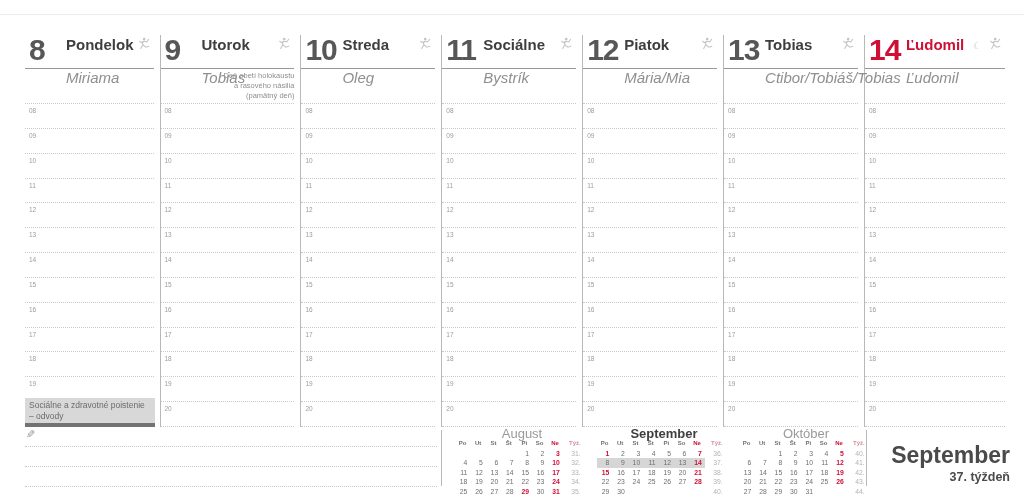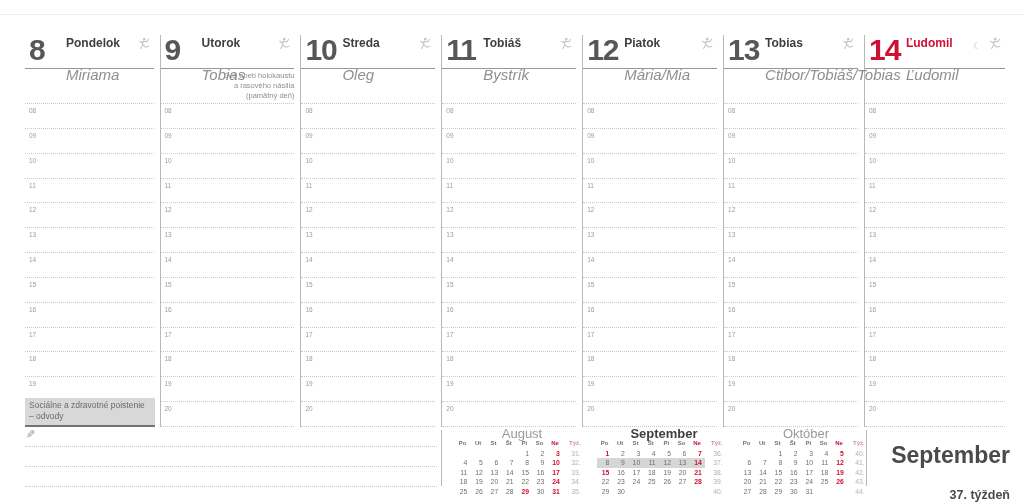--- a/index.html
+++ b/index.html
@@ -11,35 +11,35 @@
   .week-grid{position:absolute;left:25px;top:35px;width:986px;height:392px;display:flex;}
   .day-col{position:relative;width:140.9px;box-sizing:border-box;}
   .day-col:first-child{width:135.5px;}
   .day-col:last-child{flex:1;}
   .day-col:not(:last-child){border-right:1px solid #b8b8b8;}
 
   .day-head{position:relative;height:33px;border-bottom:1px solid #979797;margin-right:6px;}
   .day-num{position:absolute;left:4px;top:0;font-size:30px;font-weight:bold;color:#575757;
            line-height:1;letter-spacing:-1px;}
   .day-names{position:absolute;left:41px;top:1px;}
-  .day-name{font-size:12px;font-weight:bold;color:#3e3e3e;}
+  .day-name{font-size:15px;font-weight:bold;color:#3e3e3e;}
   .name-day{font-size:15px;color:#8f8f8f;margin-top:16px;font-style:italic;}
   .sunday .day-num,.sunday .day-name{color:#d00f35;}
   .head-icons{position:absolute;right:2px;top:2px;display:flex;align-items:center;gap:5px;}
   .moon{font-size:10px;color:#c2c2c2;line-height:1;}
 
   .allday{position:relative;height:34px;border-bottom:1px dotted #c9c9c9;margin-right:6px;}
   .holiday-note{position:absolute;top:2px;right:0;text-align:right;font-size:7.5px;
                 line-height:1.3;color:#8f8f8f;white-space:pre-line;}
 
   .slot{position:relative;height:23.85px;border-bottom:1px dotted #c9c9c9;margin-right:6px;}
   .hour{position:absolute;left:4px;top:3px;font-size:6.5px;color:#9c9c9c;}
 
   .note-box{position:absolute;left:0;right:5px;bottom:0;height:29px;background:#d8d8d8;
-            border-bottom:2px solid #737373;box-sizing:border-box;padding:2px 4px;
+            border-bottom:4px solid #737373;box-sizing:border-box;padding:2px 4px;
             font-size:8.5px;line-height:1.35;color:#6b6b6b;white-space:pre-line;z-index:2;}
 
   
   .pencil{position:absolute;left:26px;top:428px;font-size:11px;color:#9a9a9a;
           transform:scaleX(-1);display:inline-block;}
   .notes-area{position:absolute;left:25px;top:427px;width:412px;}
   .note-line{height:19px;border-bottom:1px dotted #c9c9c9;}
   .bdiv{position:absolute;top:430px;height:56px;border-left:1px solid #b8b8b8;}
   .bdiv1{left:441px;} .bdiv2{left:866px;}
 
@@ -52,21 +52,21 @@
   .cal-cell{width:15.4px;text-align:right;padding-right:3px;box-sizing:border-box;
             font-size:6.8px;color:#6f6f6f;}
   .cal-head .cal-cell{font-size:6px;font-weight:bold;text-align:center;padding-right:0;}
   .cal-cell.red{color:#d00f35;font-weight:bold;}
   .cal-wk{width:18px;text-align:right;font-size:6.8px;color:#b3b3b3;}
   .cal-head .cal-wk{font-size:6px;font-weight:bold;color:#d4909c;}
   .cal-days.hl{background:#d6d6d6;}
 
   .month-block{position:absolute;right:14px;top:443px;text-align:right;color:#4a4a4a;}
   .month-name{font-size:23px;font-weight:bold;line-height:1.1;}
-  .week-name{font-size:12.5px;font-weight:bold;margin-top:20px;}
+  .week-name{font-size:12.5px;font-weight:bold;margin-top:2px;}
 </style>
 </head>
 <body>
 
 <div class="page">
   <div class="top-rule"></div>
 
   <div class="week-grid" id="week-grid">
       <div class="day-col">
         <div class="day-head">
@@ -242,21 +242,21 @@
           <span class="hour">19</span>
         </div>
         <div class="slot">
           <span class="hour">20</span>
         </div>
       </div>
       <div class="day-col">
         <div class="day-head">
           <span class="day-num">11</span>
           <div class="day-names">
-            <div class="day-name">Tobiáš</div>
+            <div class="day-name">Sociálne</div>
             <div class="name-day">Bystrík</div>
           </div>
           <span class="head-icons">
             <span class="fig"><svg width="16" height="14" viewBox="0 0 16 14">
                 <g fill="none" stroke="#c6c6c6" stroke-width="1.1" stroke-linecap="round">
                   <circle cx="8.2" cy="2.1" r="1.4" fill="#c6c6c6" stroke="none"></circle>
                   <path d="M8 4.2 C6.6 5 6.2 6.4 6.8 7.8 M8 4.2 L5.3 5.6 L3.7 4.3 M8 4.2 L10.8 4.8 L12.6 2.3 M6.8 7.8 L4.7 11.5 M6.8 7.8 L9.8 10.2 L12.8 9.3"></path>
                 </g>
               </svg></span>
           </span>

